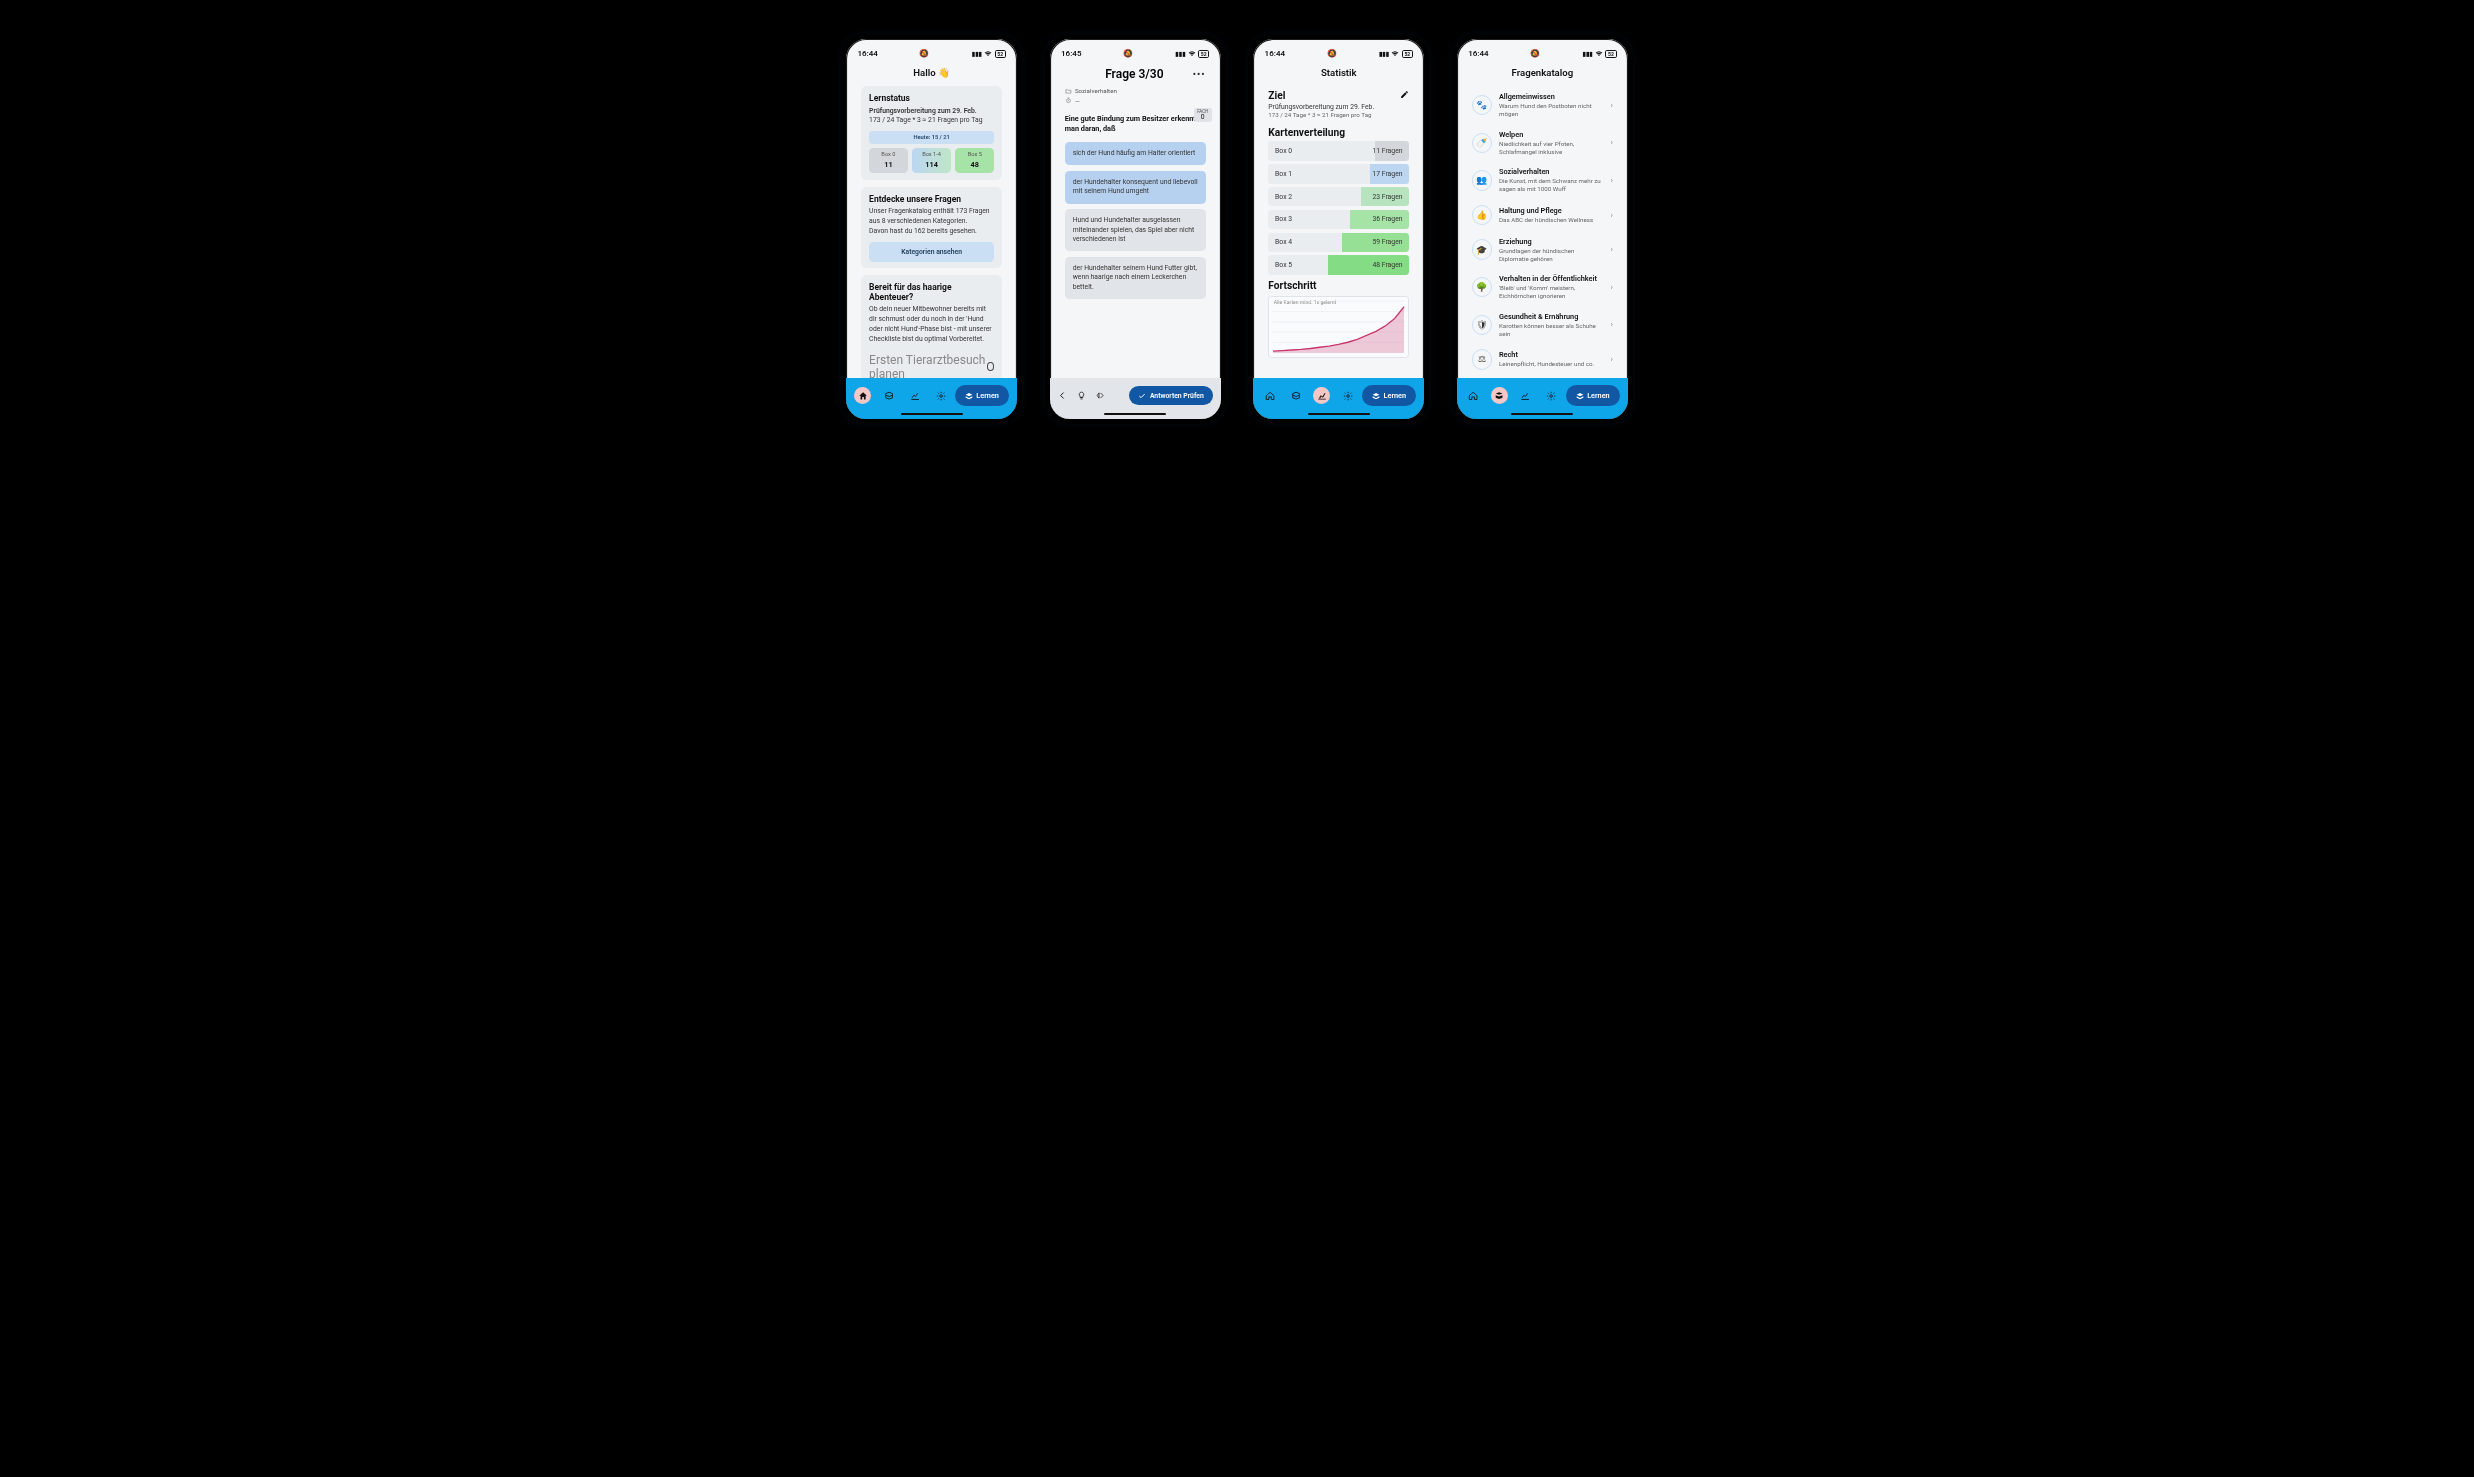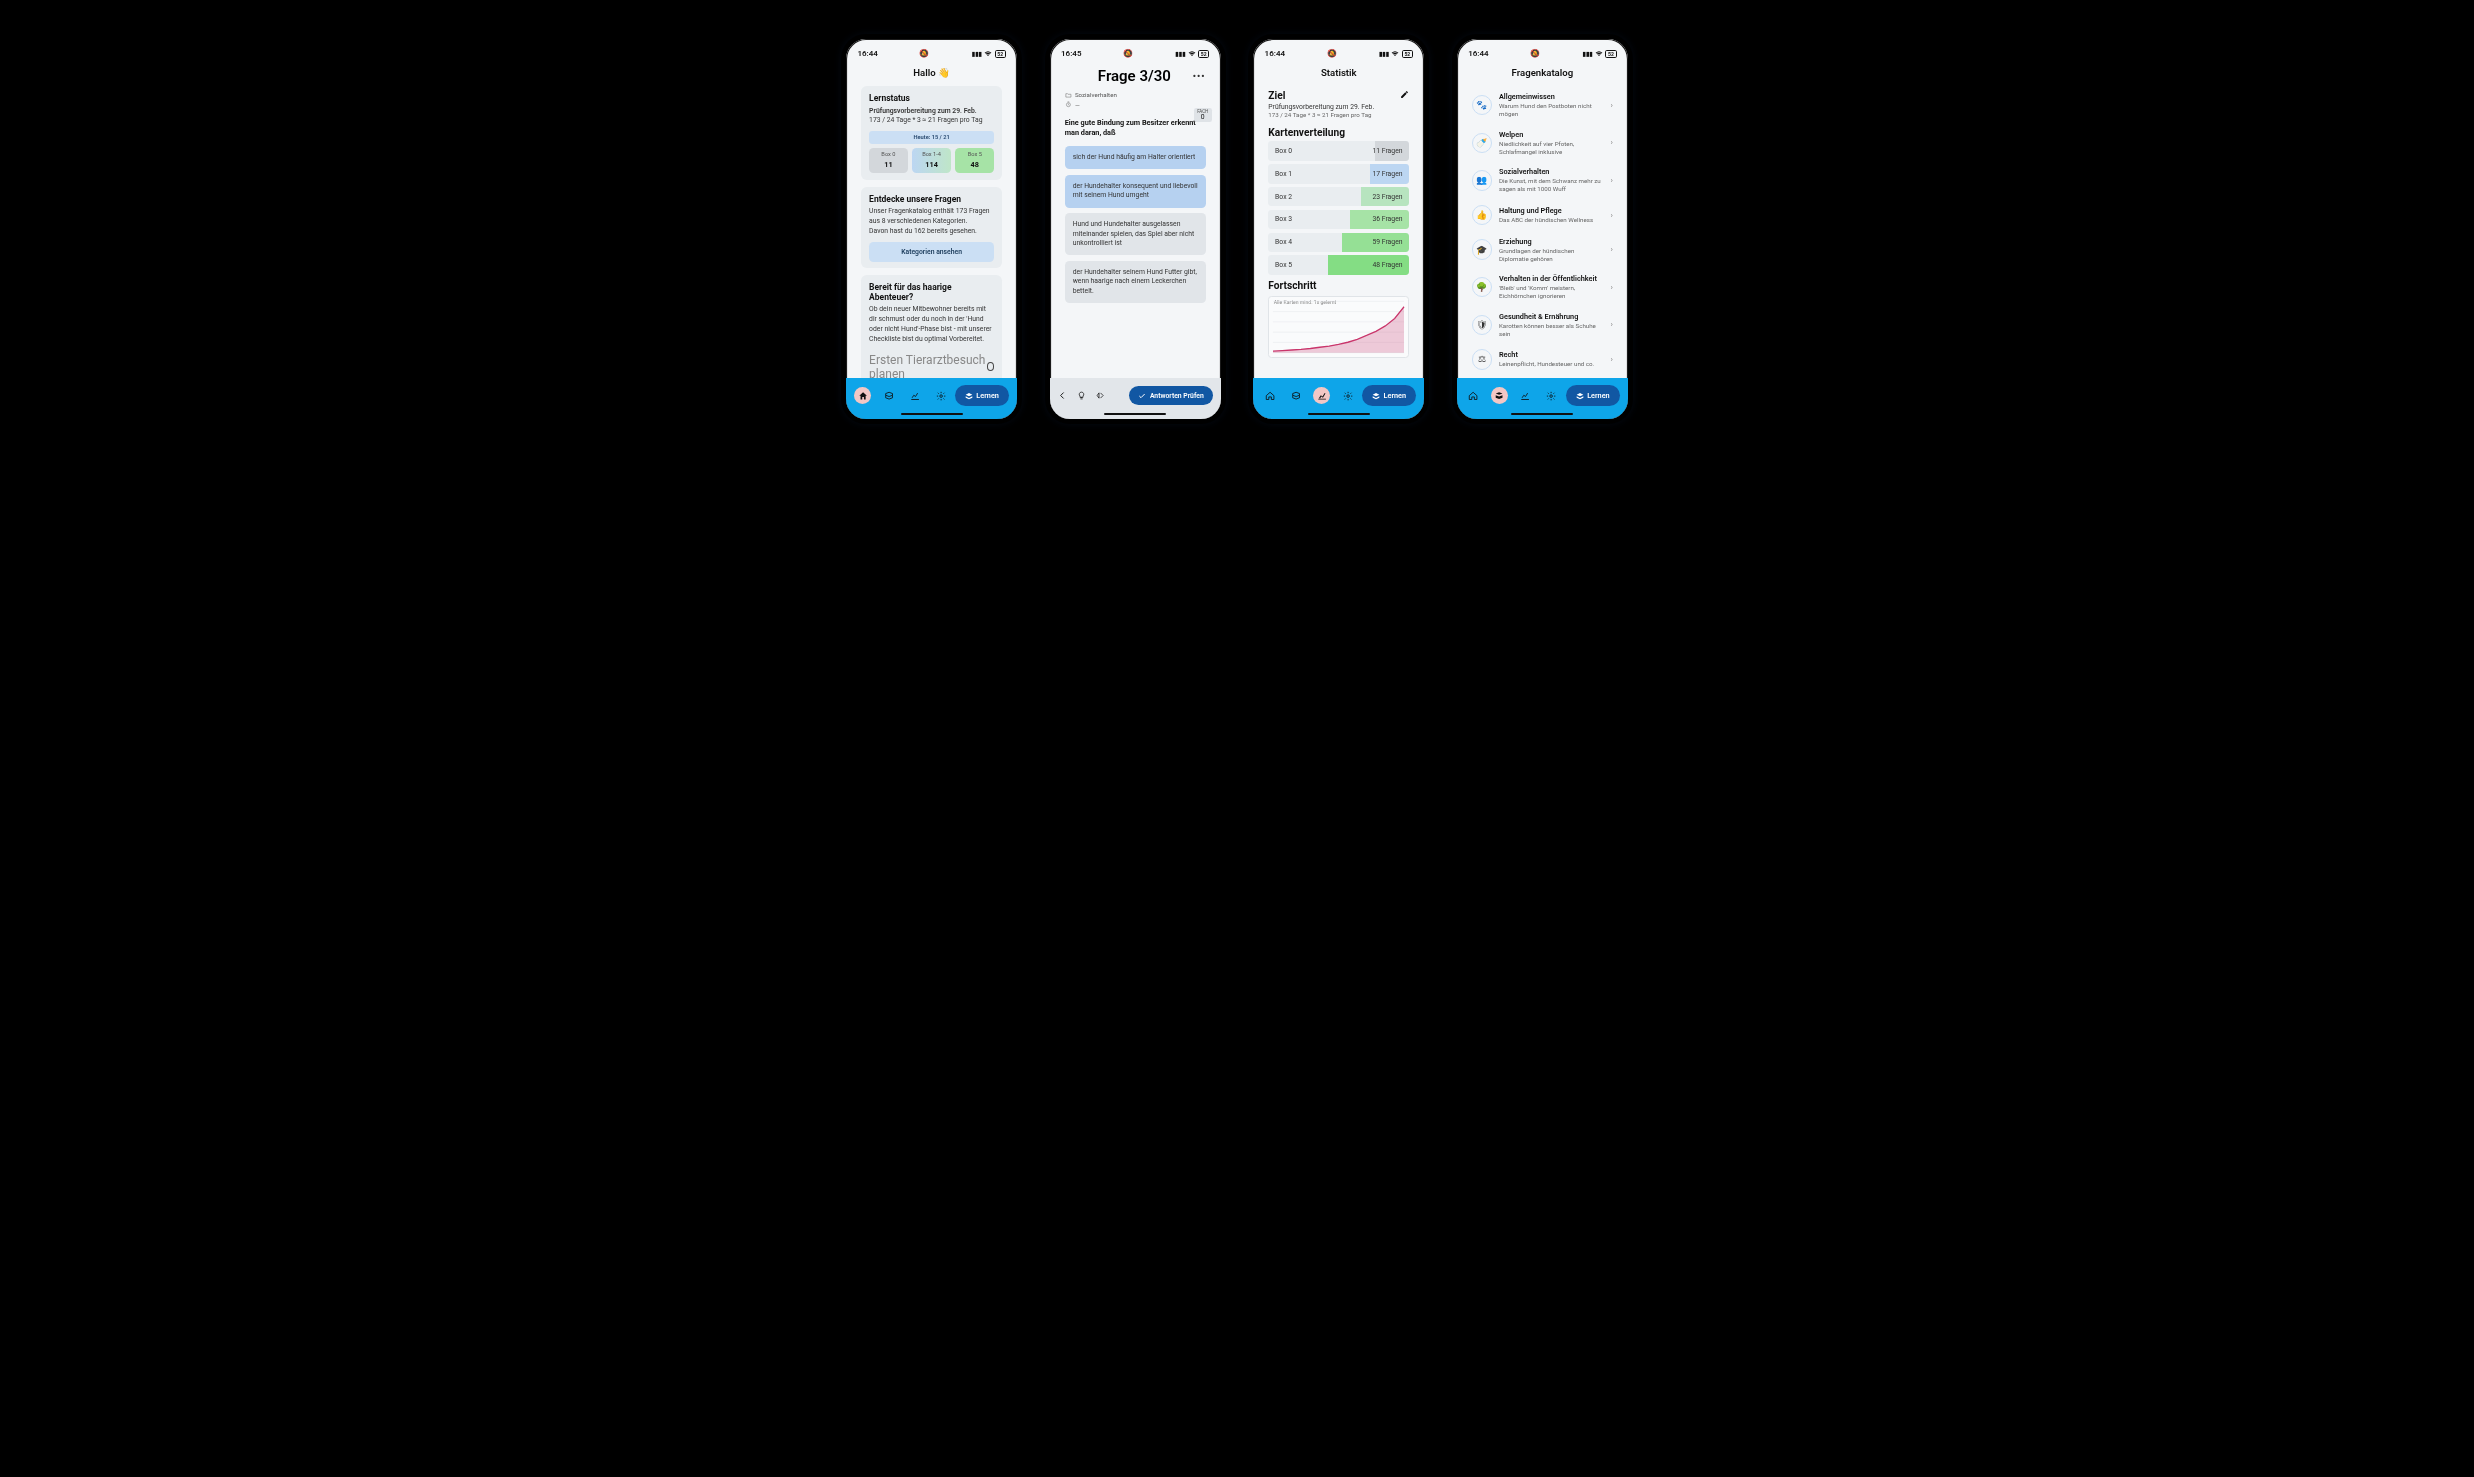--- a/index.html
+++ b/index.html
@@ -96,21 +96,21 @@
     background:#1157a3; color:#fff; border-radius:11.3px;
     padding:5.7px 10.2px; font-size:7.3px; font-weight:600;
     display:flex; align-items:center; gap:3.4px;
   }
   .homebar {
     position:absolute; bottom:4px; left:50%; transform:translateX(-50%);
     width:62px; height:2.3px; background:#111; border-radius:1.7px;
   }
   
   .q-header { display:flex; justify-content:space-between; align-items:center; padding:3.4px 0 5.7px; }
-  .q-header .title { font-size:15px; font-weight:600; flex:1; text-align:center; }
+  .q-header .title { font-size:12px; font-weight:600; flex:1; text-align:center; }
   .dots { font-size:9px; font-weight:700; color:#333; letter-spacing:1.1px; }
   .meta-row { display:flex; align-items:center; gap:3.4px; font-size:6.2px; color:#555; }
   .fach-box {
     position:absolute; right:9px; top:44px;
     background:#dfe3e7; border-radius:2.3px; text-align:center;
     font-size:4.5px; color:#555; padding:1.1px 3.4px;
   }
   .fach-box .n { font-size:6.8px; color:#111; display:block; line-height:1; }
   .question { font-size:7.3px; font-weight:700; color:#111; margin:9px 0 8px; line-height:1.4; }
   .answer {
@@ -295,21 +295,21 @@
         </svg>
       <span>—</span>
     </div>
     <div class="fach-box">
       <span>FACH</span>
       <span class="n">0</span>
     </div>
     <div class="question">Eine gute Bindung zum Besitzer erkennt man daran, daß</div>
     <div class="answer sel">sich der Hund häufig am Halter orientiert</div>
     <div class="answer sel">der Hundehalter konsequent und liebevoll mit seinem Hund umgeht</div>
-    <div class="answer">Hund und Hundehalter ausgelassen miteinander spielen, das Spiel aber nicht unkontrolliert ist</div>
+    <div class="answer">Hund und Hundehalter ausgelassen miteinander spielen, das Spiel aber nicht verschiedenen ist</div>
     <div class="answer">der Hundehalter seinem Hund Futter gibt, wenn haarige nach einem Leckerchen bettelt.</div>
   </div>
   <div class="s2-nav">
     <div class="s2-left">
       <span>
         <svg width="9" height="9" viewBox="0 0 24 24" fill="none" stroke="#111" stroke-width="2.5">
             <path d="M15 4l-8 8 8 8"></path>
           </svg>
       </span>
       <span>

